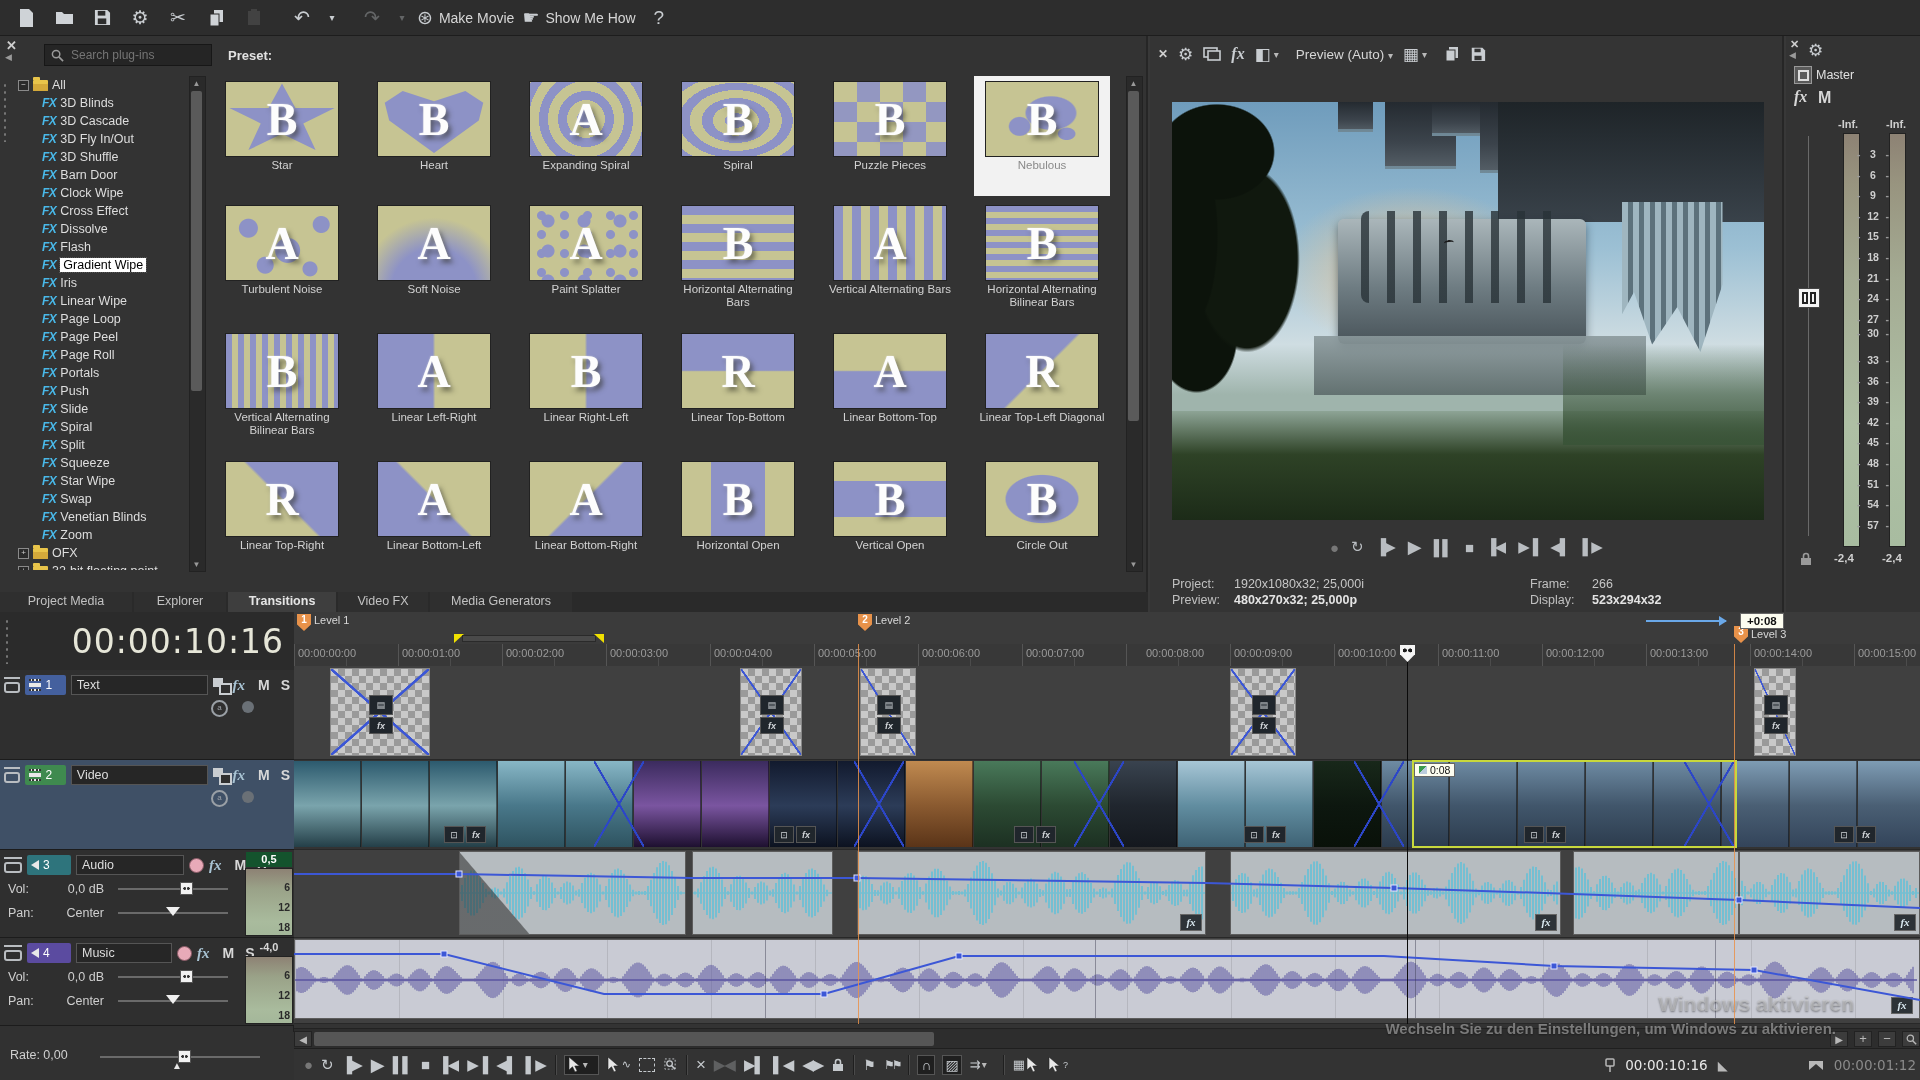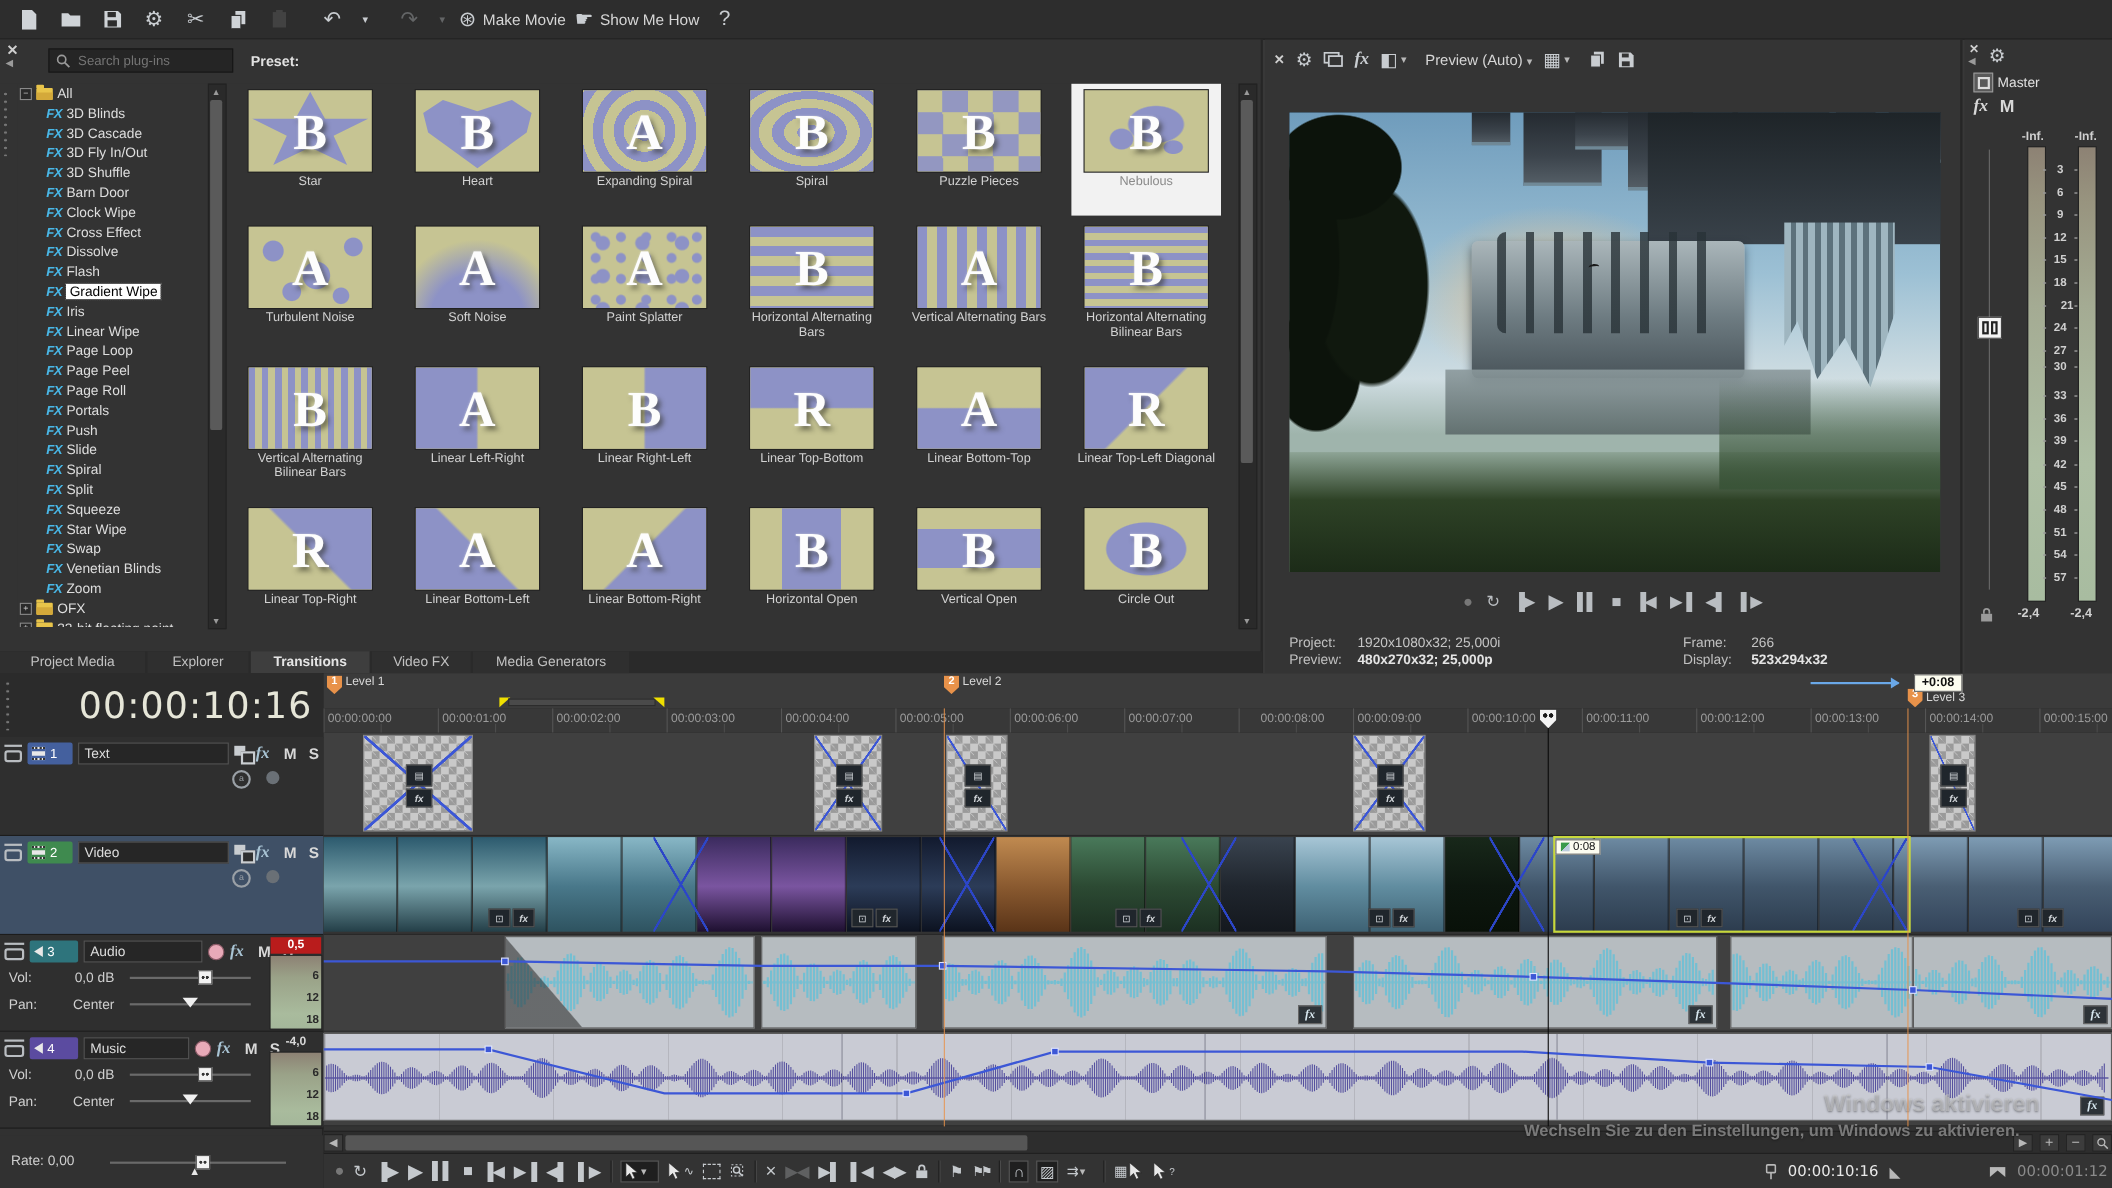--- a/index.html
+++ b/index.html
@@ -606,21 +606,21 @@
     <span class="abs" style="left:100px;top:82px;font-size:11px;font-weight:bold;color:#cfcfcf;">-Inf.</span>
     <div class="mtr" style="left:58px;top:98px;height:412px;"></div>
     <div class="mtr" style="left:104px;top:98px;height:412px;"></div>
     <div id="mscale">
         <span class="mtick" style="left: 75px; top: 112px;">3</span>
         <span class="mtick" style="left: 75px; top: 132.6px;">6</span>
         <span class="mtick" style="left: 75px; top: 153.2px;">9</span>
         <span class="mtick" style="left: 75px; top: 173.8px;">12</span>
         <span class="mtick" style="left: 75px; top: 194.4px;">15</span>
         <span class="mtick" style="left: 75px; top: 215px;">18</span>
-        <span class="mtick" style="left: 75px; top: 235.6px; text-align: right;">21</span>
+        <span class="mtick" style="left: 75px; top: 235.6px;">21</span>
         <span class="mtick" style="left: 75px; top: 256.2px;">24</span>
         <span class="mtick" style="left: 75px; top: 276.8px;">27</span>
         <span class="mtick" style="left: 75px; top: 291px;">30</span>
         <span class="mtick" style="left: 75px; top: 318px;">33</span>
         <span class="mtick" style="left: 75px; top: 338.6px;">36</span>
         <span class="mtick" style="left: 75px; top: 359.2px;">39</span>
         <span class="mtick" style="left: 75px; top: 379.8px;">42</span>
         <span class="mtick" style="left: 75px; top: 400.4px;">45</span>
         <span class="mtick" style="left: 75px; top: 421px;">48</span>
         <span class="mtick" style="left: 75px; top: 441.6px;">51</span>
@@ -714,21 +714,21 @@
                 <div class="slider-handle" style="left: 62px;"></div>
               </div>
             </div>
             <div class="volrow" style="top: 56px; width: 240px;">
               <span style="width: 34px;">Pan:</span>
               <span style="width: 62px; text-align: right; margin-right: 14px;">Center</span>
               <div class="slider-track" style="width: 110px;">
                 <div class="pan-handle" style="left: 48px;"></div>
               </div>
             </div>
-            <div class="peakbadge" style="right: 2px; top: 2px; background: #b91c1c; color: rgb(255, 255, 255); text-align: center;">0,5</div>
+            <div class="peakbadge" style="right: 2px; top: 2px; background: #14532d; color: rgb(255, 255, 255); text-align: center;">0,5</div>
             <div class="hmeter" style="right: 2px; top: 19px; height: 66px;">
               <span class="hmnum" style="top: 12px;">6</span>
               <span class="hmnum" style="top: 32px;">12</span>
               <span class="hmnum" style="top: 52px;">18</span>
             </div>
           </div>
           <div class="thead" style="top: 326px; height: 88px;">
             <div class="row" style="position: absolute; left: 4px; top: 5px; gap: 5px; width: 286px;">
               <div style="width: 18px; height: 18px; display: flex; flex-direction: column; gap: 3px; justify-content: center;">
                 <div style="height: 2px; background: rgb(185, 189, 193);"></div>

